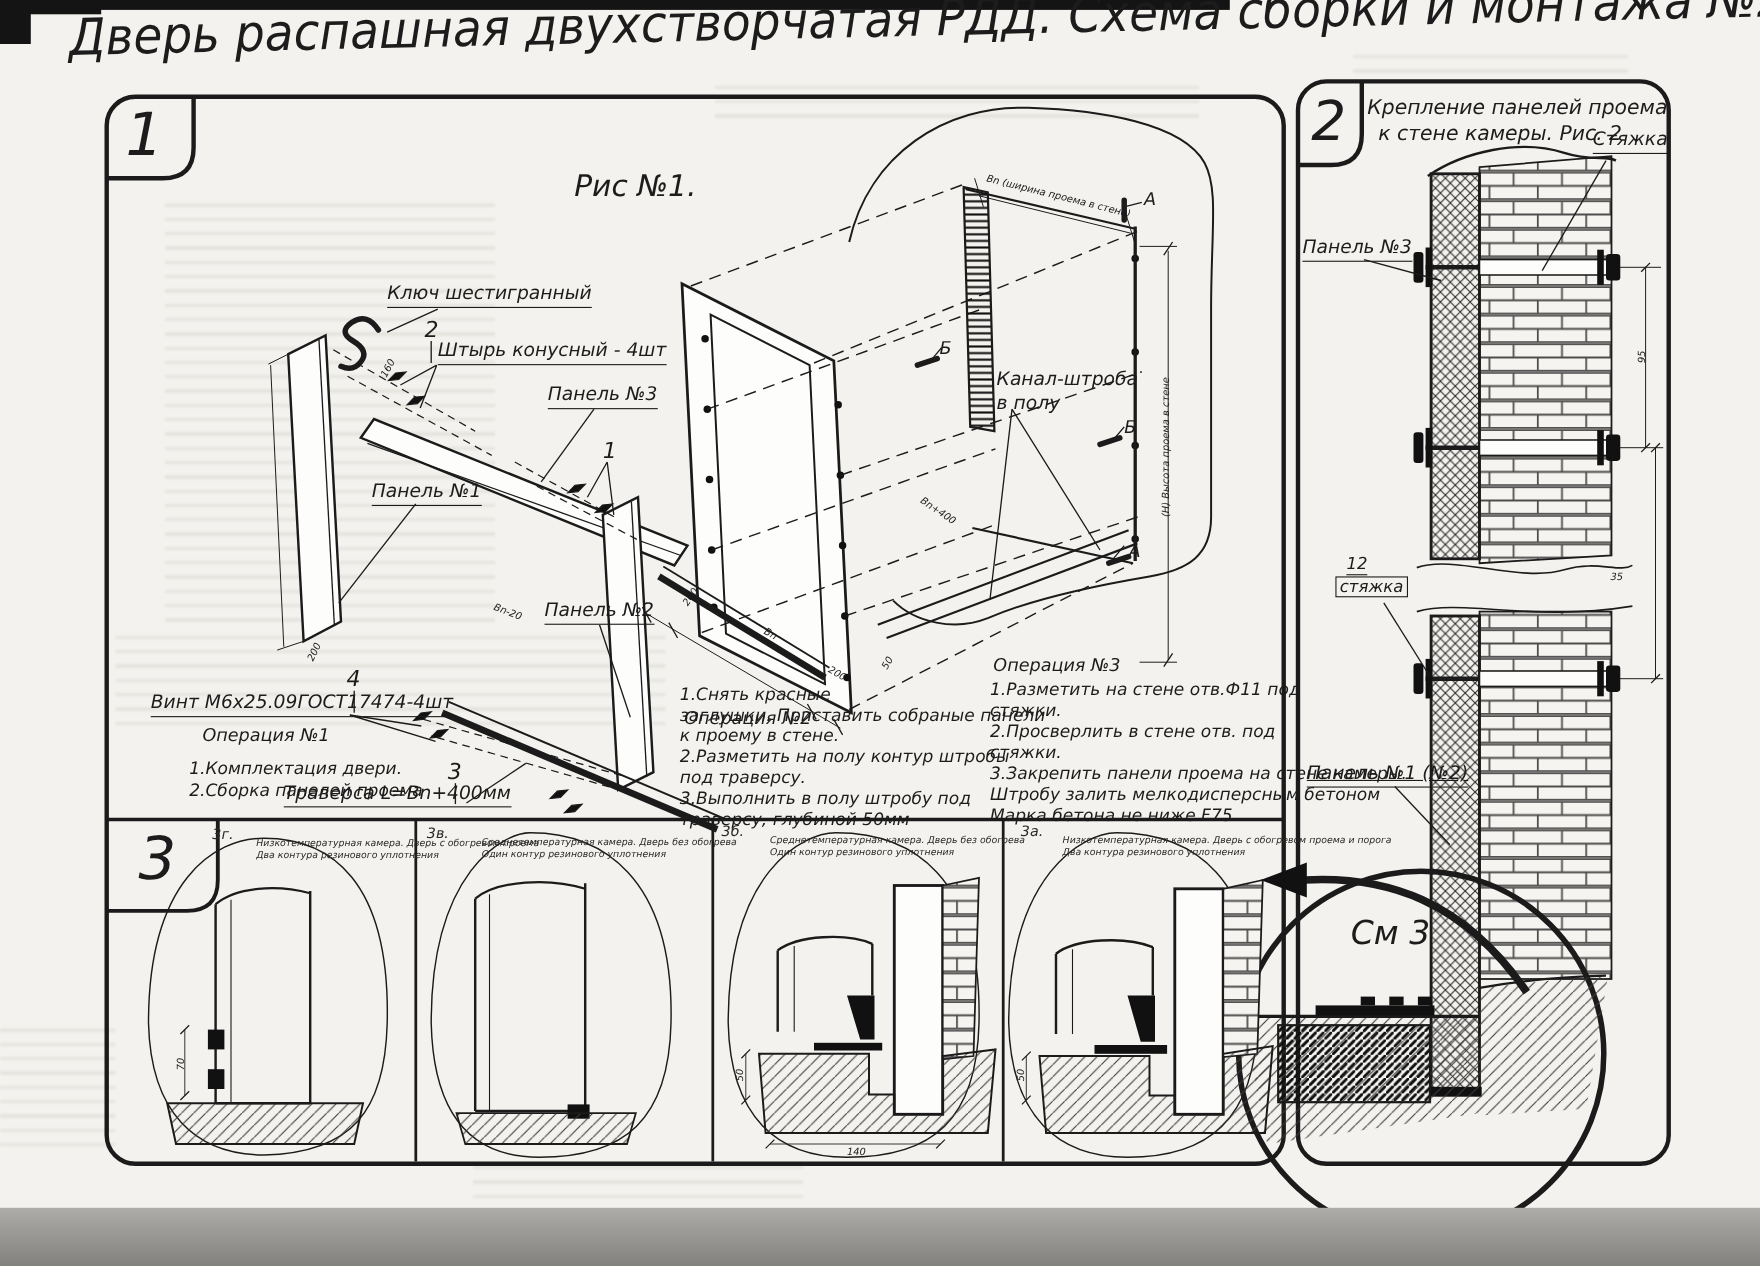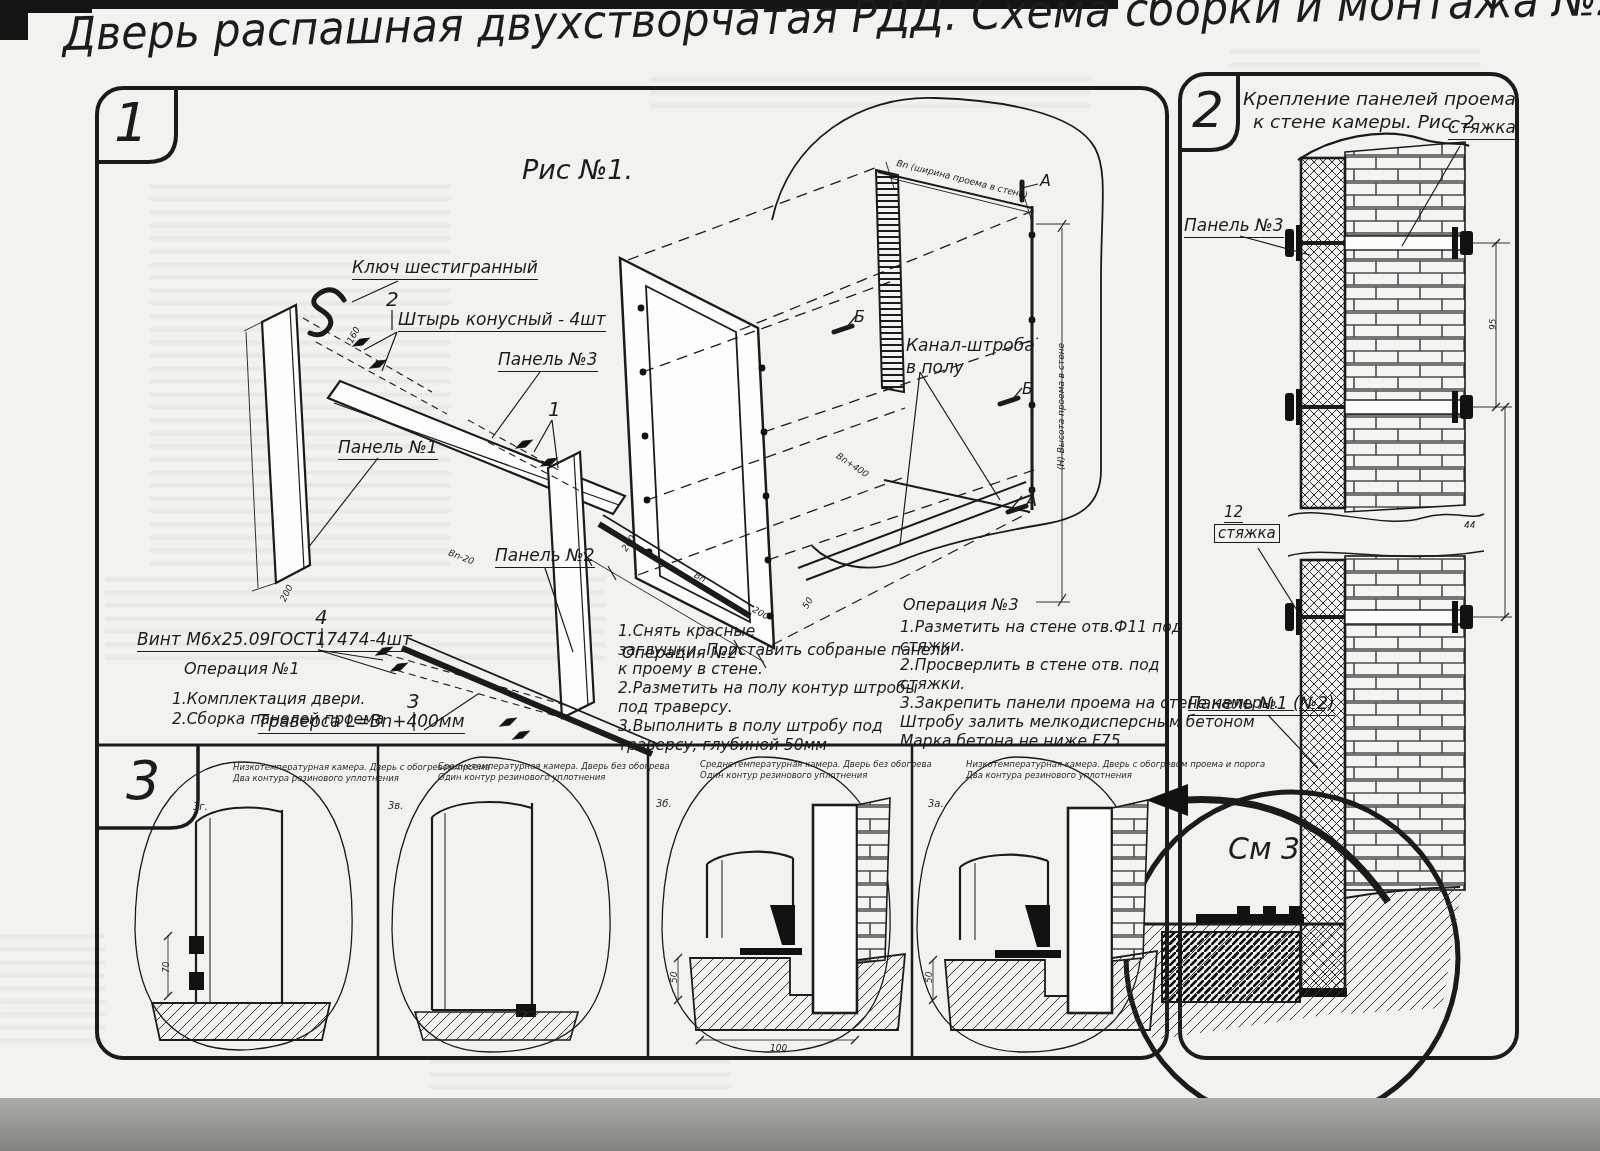--- a/index.html
+++ b/index.html
@@ -8,21 +8,21 @@
   .t{position:absolute;white-space:nowrap;font-style:italic;color:#1c1c1c;line-height:1.15;}
   .u{border-bottom:1.6px solid #1c1c1c;padding-bottom:1px;}
   .boxed{border:1.2px solid #1c1c1c;padding:0 3px;}
   .secnum{font-size:54px;font-style:italic;}
   .figtitle{font-size:27px;}
   .lbl{font-size:17px;}
   .op{font-size:16px;}
   .opline{font-size:15.5px;line-height:19px;}
   .dim{font-size:9px;}
   .cap{font-size:8.5px;font-style:italic;color:#2a2a2a;white-space:nowrap;}
-  .capid{font-size:10px;margin-top:48px;}
+  .capid{font-size:13px;}
   .ghost{position:absolute;opacity:.45;filter:blur(1.2px);
          background:repeating-linear-gradient(to bottom,rgba(150,150,144,.33) 0 3px,rgba(0,0,0,0) 3px 13px);}
   .band{position:absolute;left:0;width:1600px;background:linear-gradient(to bottom,#adaca8,#82817d);}
   svg{position:absolute;left:0;top:0;}
 </style>
 </head>
 <body>
 
 <div class="page">
 
@@ -365,39 +365,39 @@
 
   <div class="t secnum" style="left:1192px;top:82px;font-size:50px;">2</div>
   <div class="t" style="left:1243px;top:88px;font-size:18.5px;">Крепление панелей проема</div>
   <div class="t" style="left:1253px;top:111px;font-size:18.5px;">к стене камеры. Рис. 2</div>
   <div class="t lbl u" style="left:1448px;top:118px;">Стяжка</div>
   <div class="t lbl u" style="left:1184px;top:216px;">Панель №3</div>
   <div class="t u" style="left:1224px;top:504px;font-size:15px;">12</div>
   <div class="t boxed" style="left:1214px;top:524px;font-size:15px;">стяжка</div>
   <div class="t lbl u" style="left:1188px;top:694px;text-decoration:underline;">Панель №1 (№2)</div>
   <div class="t" style="left:1228px;top:832px;font-size:30px;">См 3</div>
-  <div class="t dim" style="left:1464px;top:520px;">44</div>
+  <div class="t dim" style="left:1464px;top:520px;">35</div>
   <div class="t dim" style="left:1488px;top:330px;transform:rotate(-90deg);transform-origin:left top;">95</div>
 
   <div class="t secnum" style="left:126px;top:750px;">3</div>
 
   <div class="t cap capid" style="left:193px;top:753px;">3г.</div>
   <div class="t cap" style="left:233px;top:763px;">Низкотемпературная камера. Дверь с обогревом проема</div>
   <div class="t cap" style="left:233px;top:774px;">Два контура резинового уплотнения</div>
   <div class="t dim" style="left:160px;top:962px;transform:rotate(-90deg);">70</div>
 
   <div class="t cap capid" style="left:388px;top:752px;">3в.</div>
   <div class="t cap" style="left:438px;top:762px;">Среднетемпературная камера. Дверь без обогрева</div>
   <div class="t cap" style="left:438px;top:773px;">Один контур резинового уплотнения</div>
 
   <div class="t cap capid" style="left:656px;top:750px;">3б.</div>
   <div class="t cap" style="left:700px;top:760px;">Среднетемпературная камера. Дверь без обогрева</div>
   <div class="t cap" style="left:700px;top:771px;">Один контур резинового уплотнения</div>
   <div class="t dim" style="left:668px;top:972px;transform:rotate(-90deg);">50</div>
-  <div class="t dim" style="left:770px;top:1043px;">100</div>
+  <div class="t dim" style="left:770px;top:1043px;">140</div>
 
   <div class="t cap capid" style="left:928px;top:750px;">3а.</div>
   <div class="t cap" style="left:966px;top:760px;">Низкотемпературная камера. Дверь с обогревом проема и порога</div>
   <div class="t cap" style="left:966px;top:771px;">Два контура резинового уплотнения</div>
   <div class="t dim" style="left:923px;top:972px;transform:rotate(-90deg);">50</div>
 
   <div class="band" style="top:1098px;height:53px;"></div>
 </div>
 
 </body></html>

